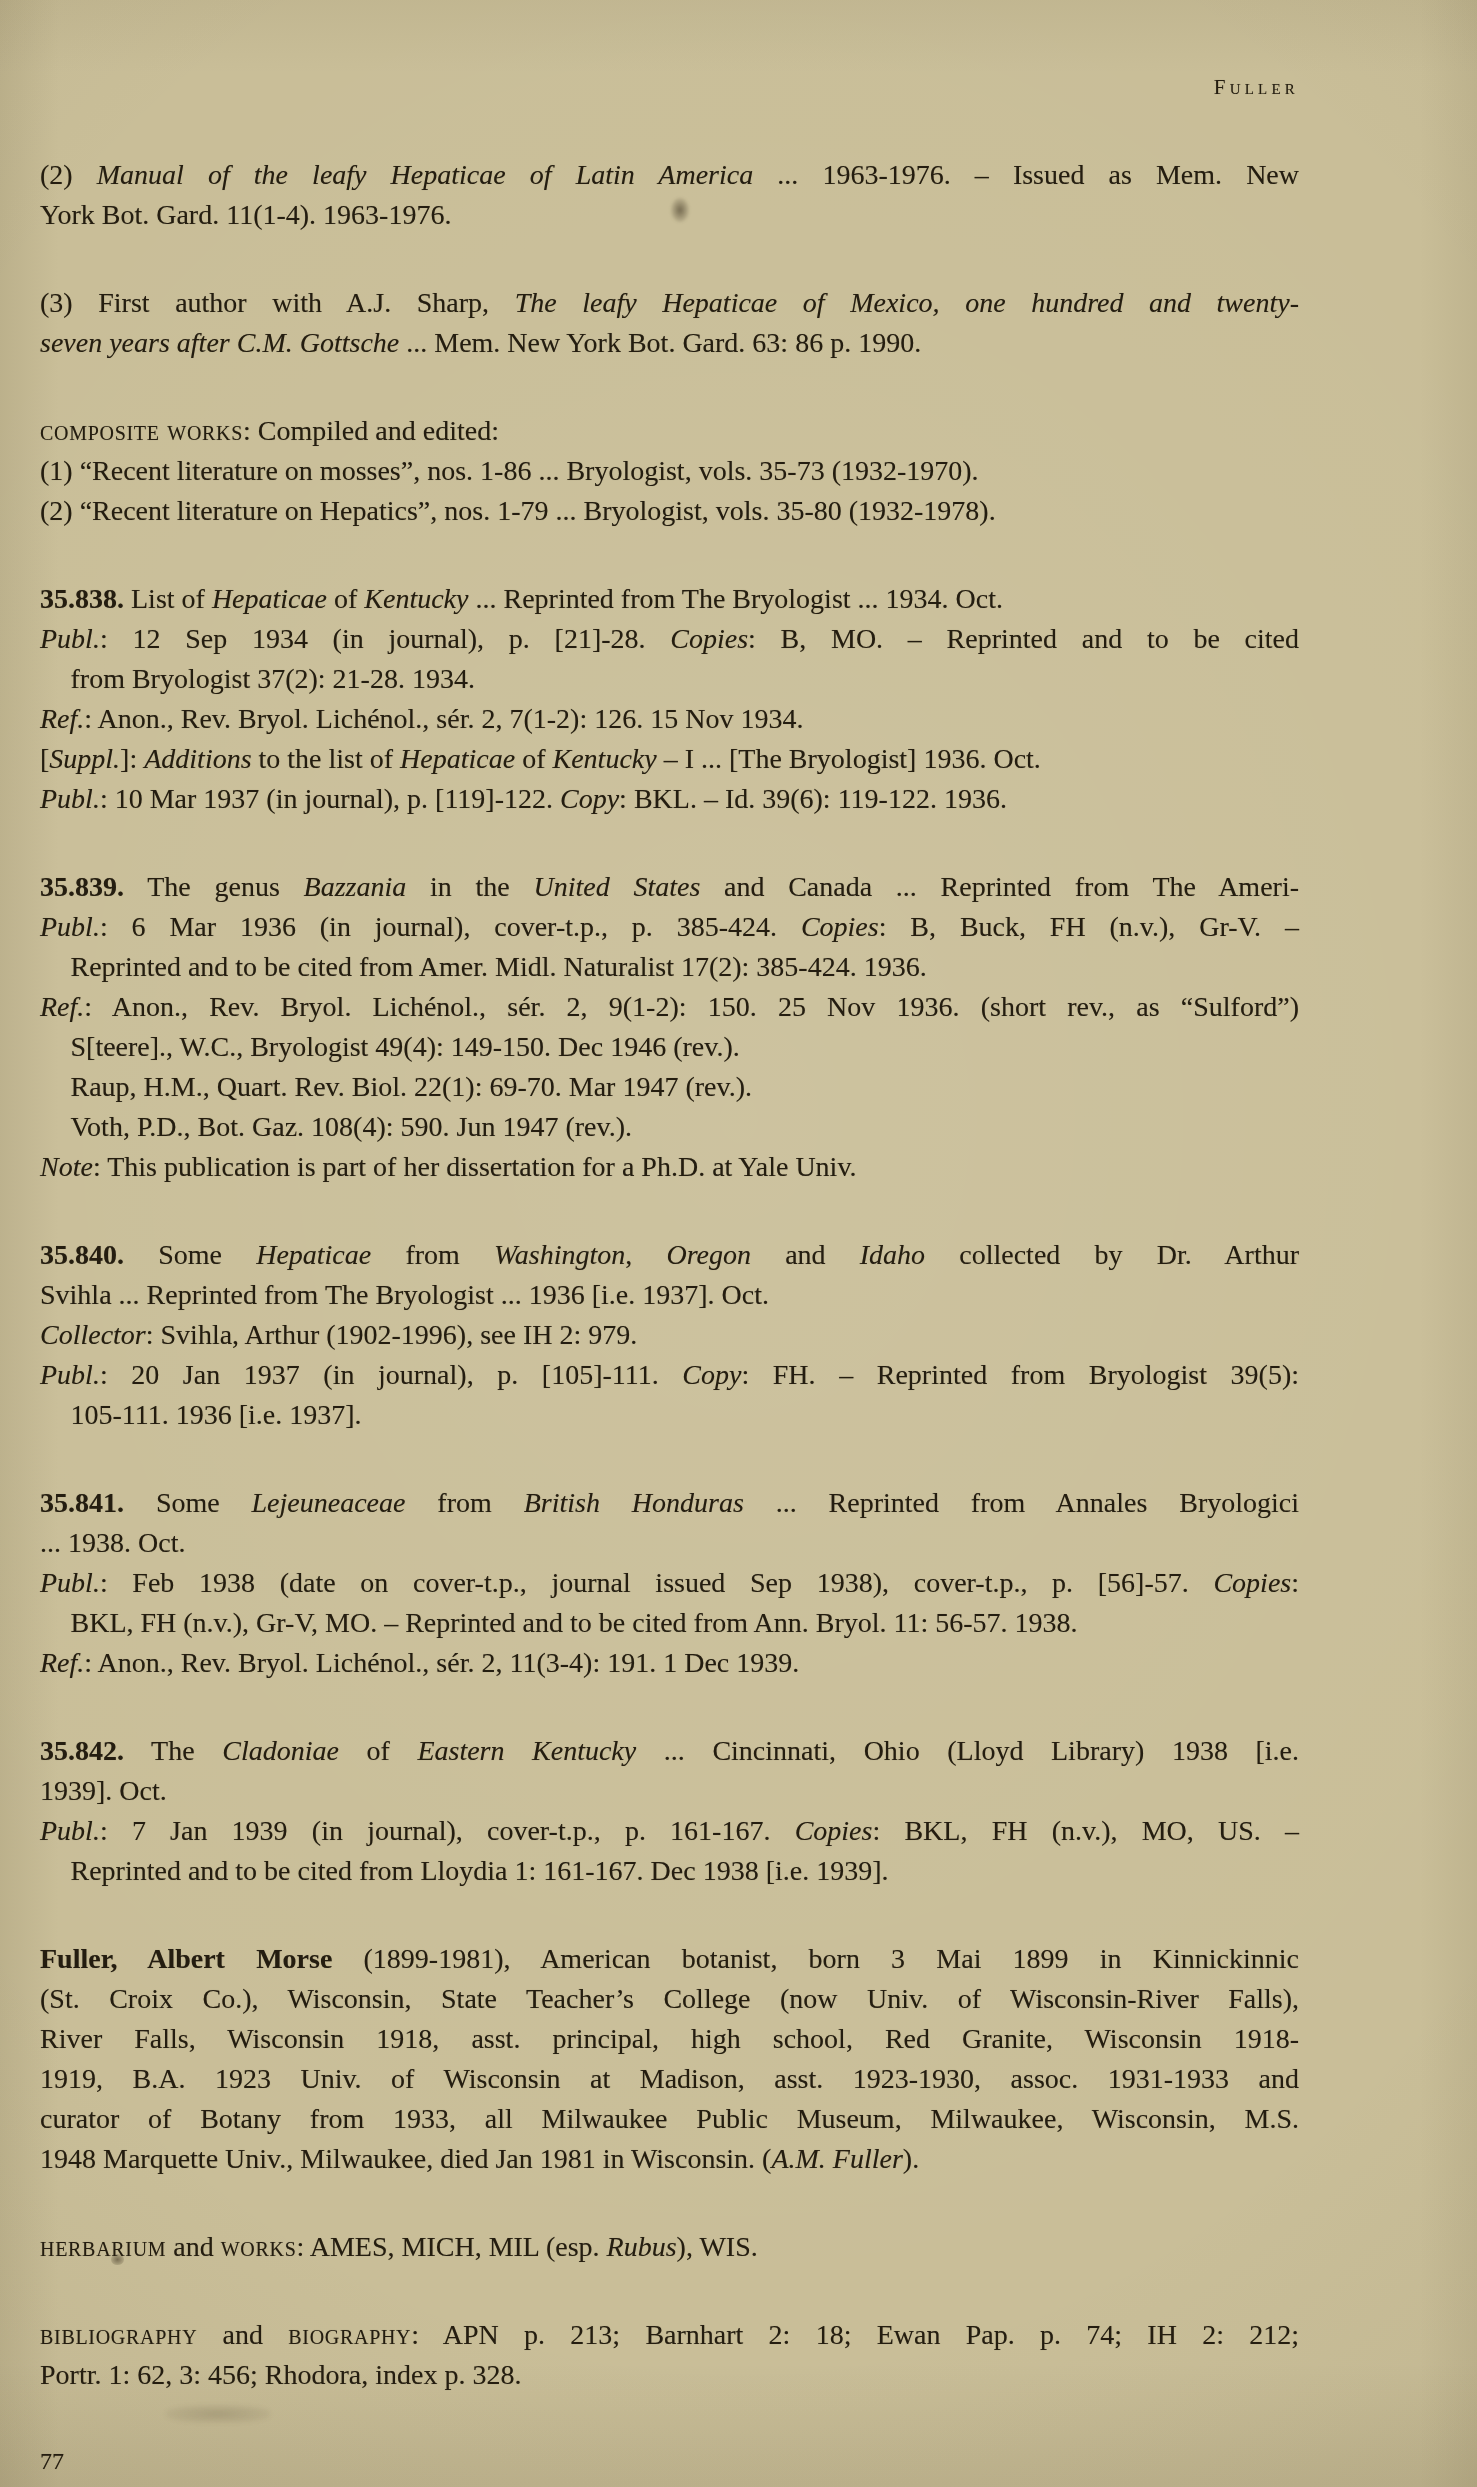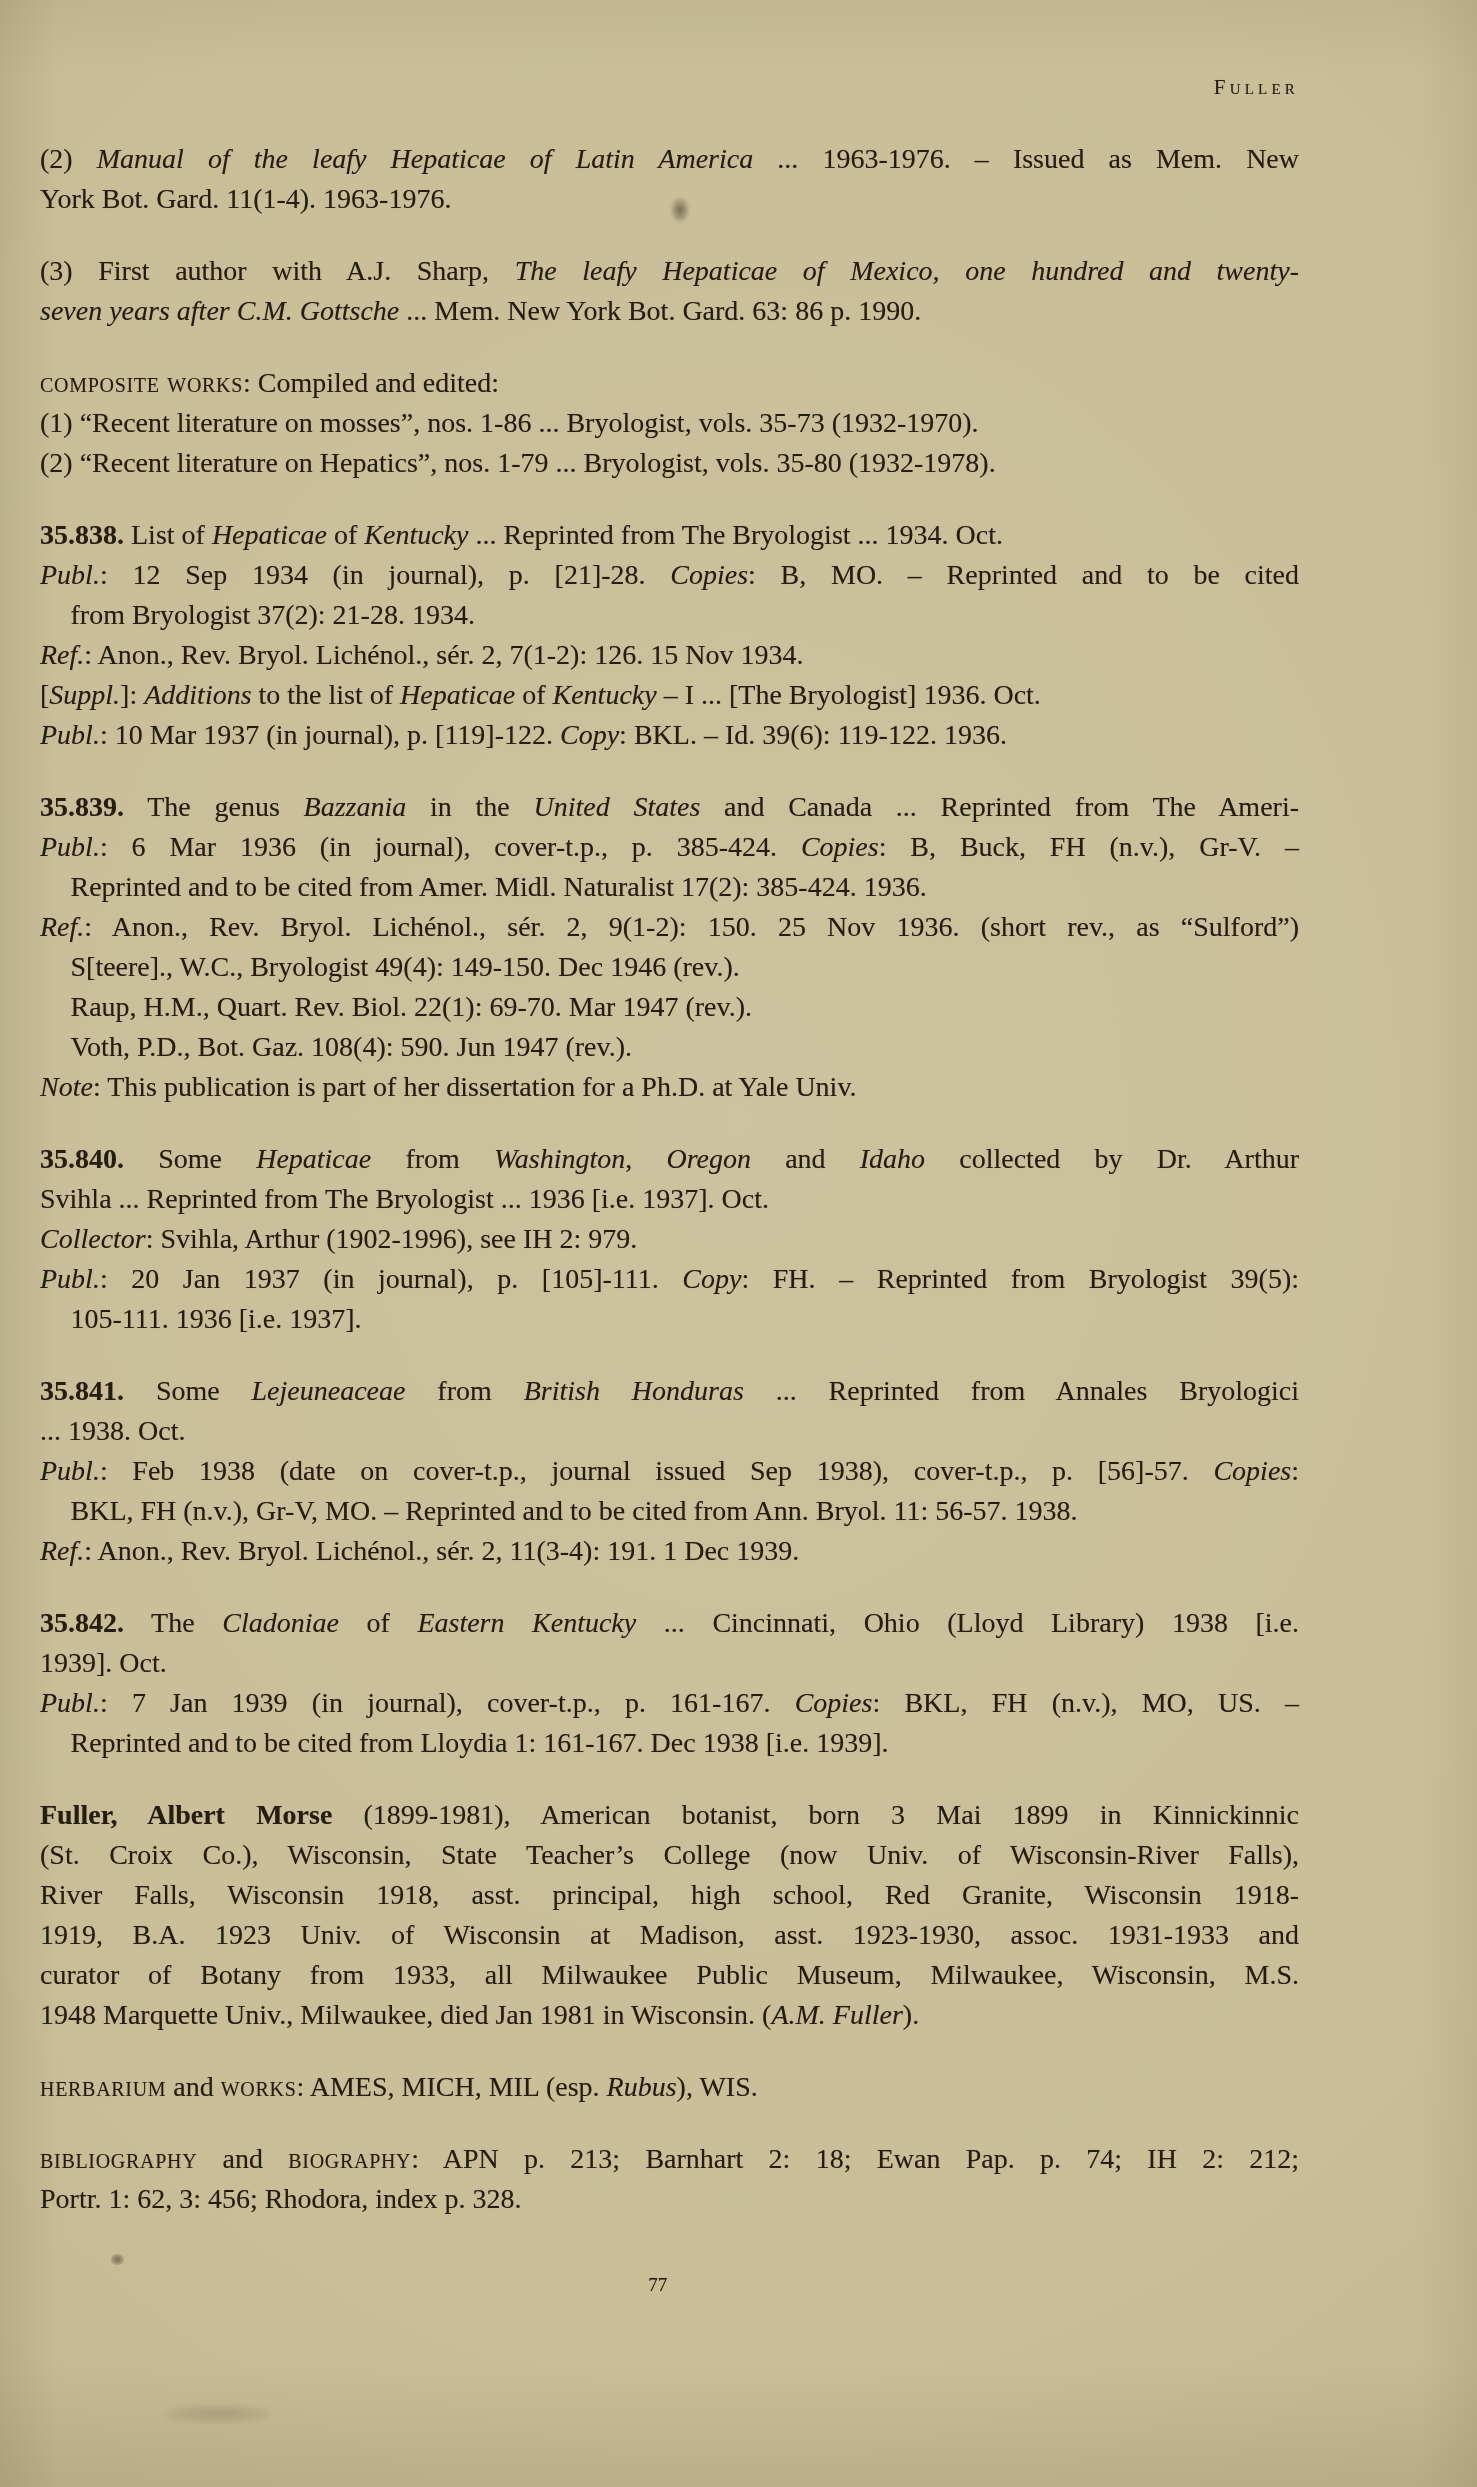--- a/index.html
+++ b/index.html
@@ -29,34 +29,34 @@
   }
   .running-head{
     padding-top:67px;
     height:40px;line-height:40px;
     text-align:right;
     font-variant:small-caps;
     letter-spacing:4.2px;
     font-size:21px;
   }
   .first-block{margin-top:47px;}
-  .block{margin-top:32px;}
+  .block{margin-top:48px;}
   .line{line-height:40px;min-height:40px;white-space:nowrap;}
   .line.just{white-space:normal;text-align:justify;text-align-last:justify;}
   .line.indent{padding-left:30.5px;}
   .seg-n{font-style:normal;}
   .seg-i{font-style:italic;}
   .seg-b{font-weight:bold;}
   .seg-sc{font-variant:small-caps;letter-spacing:0.7px;}
   .page-number{
     margin-top:46px;
     height:40px;line-height:40px;
-    text-align:center;
+    text-align:left;
     padding-right:23.6px;
-    font-size:19px;
+    font-size:24px;
   }
   .smudge{position:absolute;border-radius:50%;pointer-events:none;}
   .smudge-a{
     left:671px;top:198px;width:18px;height:23.6px;
     background:radial-gradient(ellipse at center, rgba(45,35,18,0.55) 0%, rgba(45,35,18,0.15) 60%, rgba(0,0,0,0) 100%);
     filter:blur(1.4px);
   }
   .smudge-b{
     left:111px;top:2254px;width:12.5px;height:11px;
     background:radial-gradient(ellipse at center, rgba(45,35,18,0.5) 0%, rgba(0,0,0,0) 100%);

